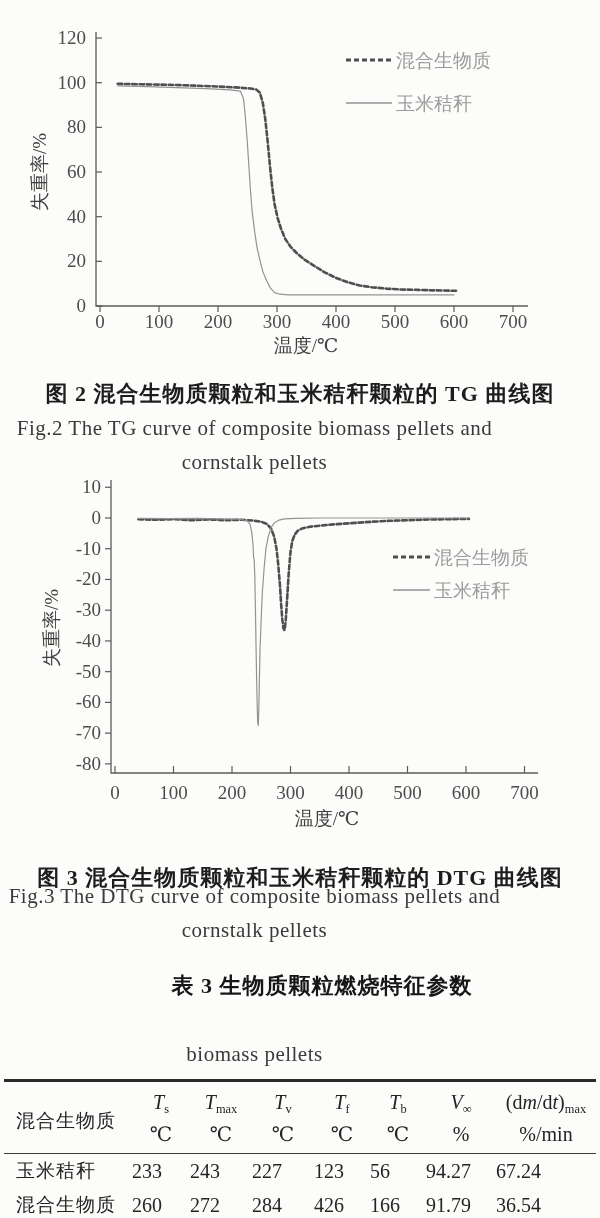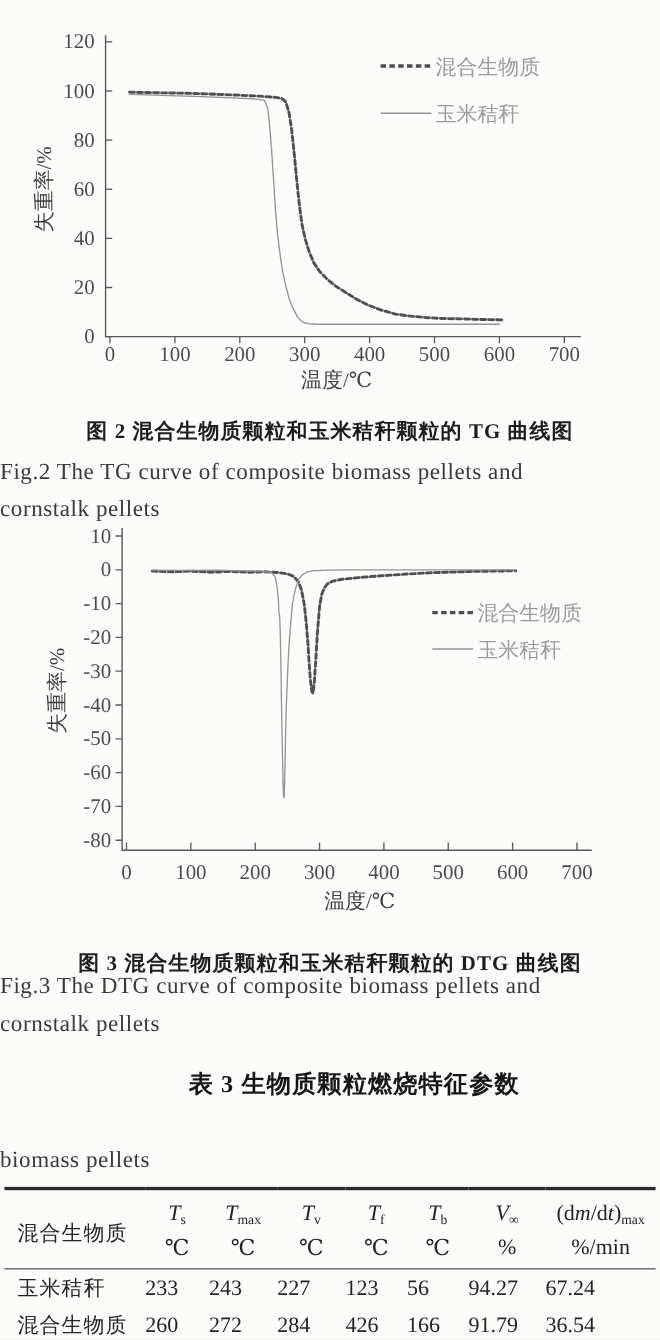--- a/index.html
+++ b/index.html
@@ -7,26 +7,26 @@
     position:relative;width:600px;height:1218px;margin:0 auto;
     background:#fcfcfa;overflow:hidden;
     font-family:"Liberation Serif","DejaVu Serif",serif;color:#2e2e2e;
   }
   .abs{position:absolute;}
   svg text{font-family:"Liberation Serif","DejaVu Serif",serif;}
   .tick-label{font-size:19px;fill:#4c4c4c;}
   .axis-label{font-size:19px;fill:#3e3e3e;}
   .legend-label{font-size:19px;fill:#9b9b9b;}
   .cap-cn{
-    width:600px;text-align:center;font-weight:700;font-size:19px;
+    width:600px;text-align:center;font-weight:700;font-size:22px;
     color:#1d1d1d;letter-spacing:1px;
     font-family:"Liberation Serif","DejaVu Serif",serif;
   }
   .cap-en{
-    width:509px;font-size:21px;color:#3a3a3a;
+    width:509px;text-align:center;font-size:21px;color:#3a3a3a;
     letter-spacing:0.5px;
   }
   .tbl-cn{
     width:600px;text-align:center;font-weight:700;font-size:22px;color:#161616;
     letter-spacing:1px;
   }
   table.params{
     border-collapse:collapse;width:592px;table-layout:fixed;
     border-top:3px solid #2b2b2b;border-bottom:3px solid #2b2b2b;
     font-size:20px;color:#242424;

